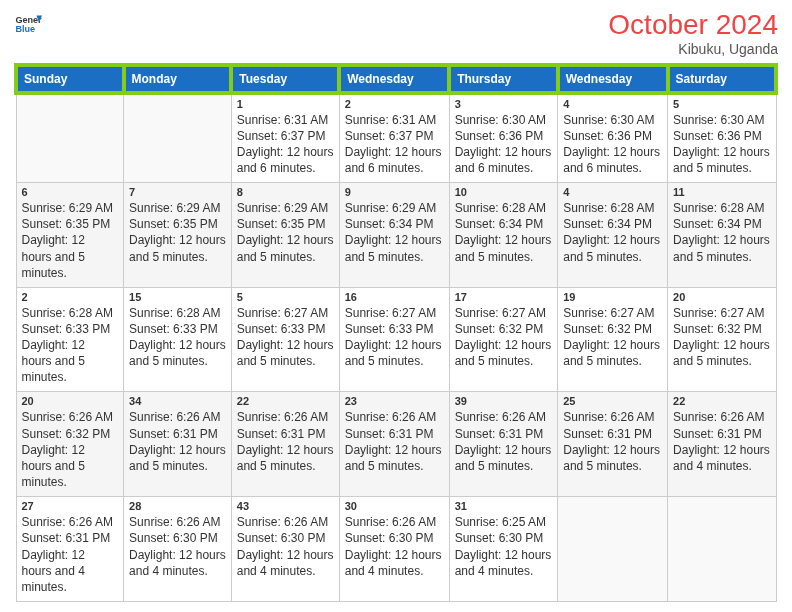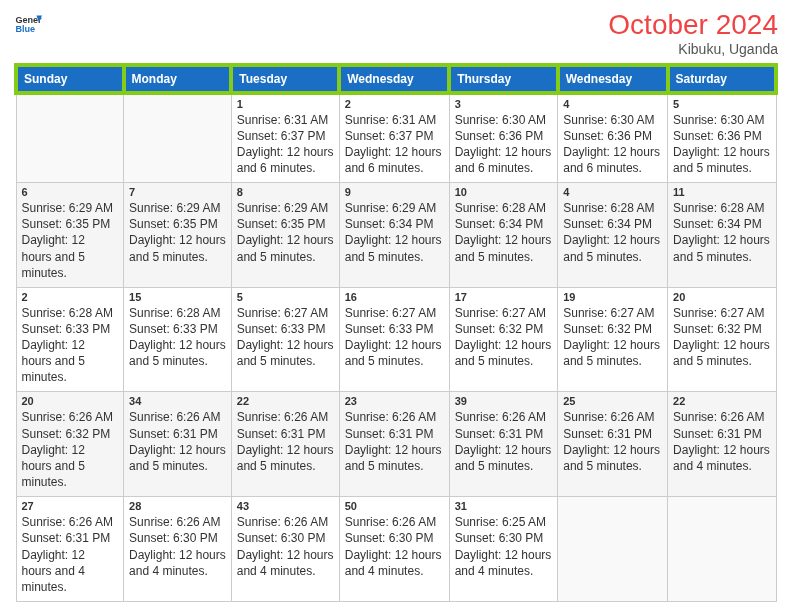--- a/index.html
+++ b/index.html
@@ -241,21 +241,21 @@
           </td>
           <td>
             <span class="day-num">28</span>
             <div class="day-info">Sunrise: 6:26 AM<br>Sunset: 6:30 PM<br>Daylight: 12 hours and 4 minutes.</div>
           </td>
           <td>
             <span class="day-num">43</span>
             <div class="day-info">Sunrise: 6:26 AM<br>Sunset: 6:30 PM<br>Daylight: 12 hours and 4 minutes.</div>
           </td>
           <td>
-            <span class="day-num">50</span>
+            <span class="day-num">30</span>
             <div class="day-info">Sunrise: 6:26 AM<br>Sunset: 6:30 PM<br>Daylight: 12 hours and 4 minutes.</div>
           </td>
           <td>
             <span class="day-num">31</span>
             <div class="day-info">Sunrise: 6:25 AM<br>Sunset: 6:30 PM<br>Daylight: 12 hours and 4 minutes.</div>
           </td>
           <td class="empty-cell"></td>
           <td class="empty-cell"></td>
         </tr>
       </tbody>

